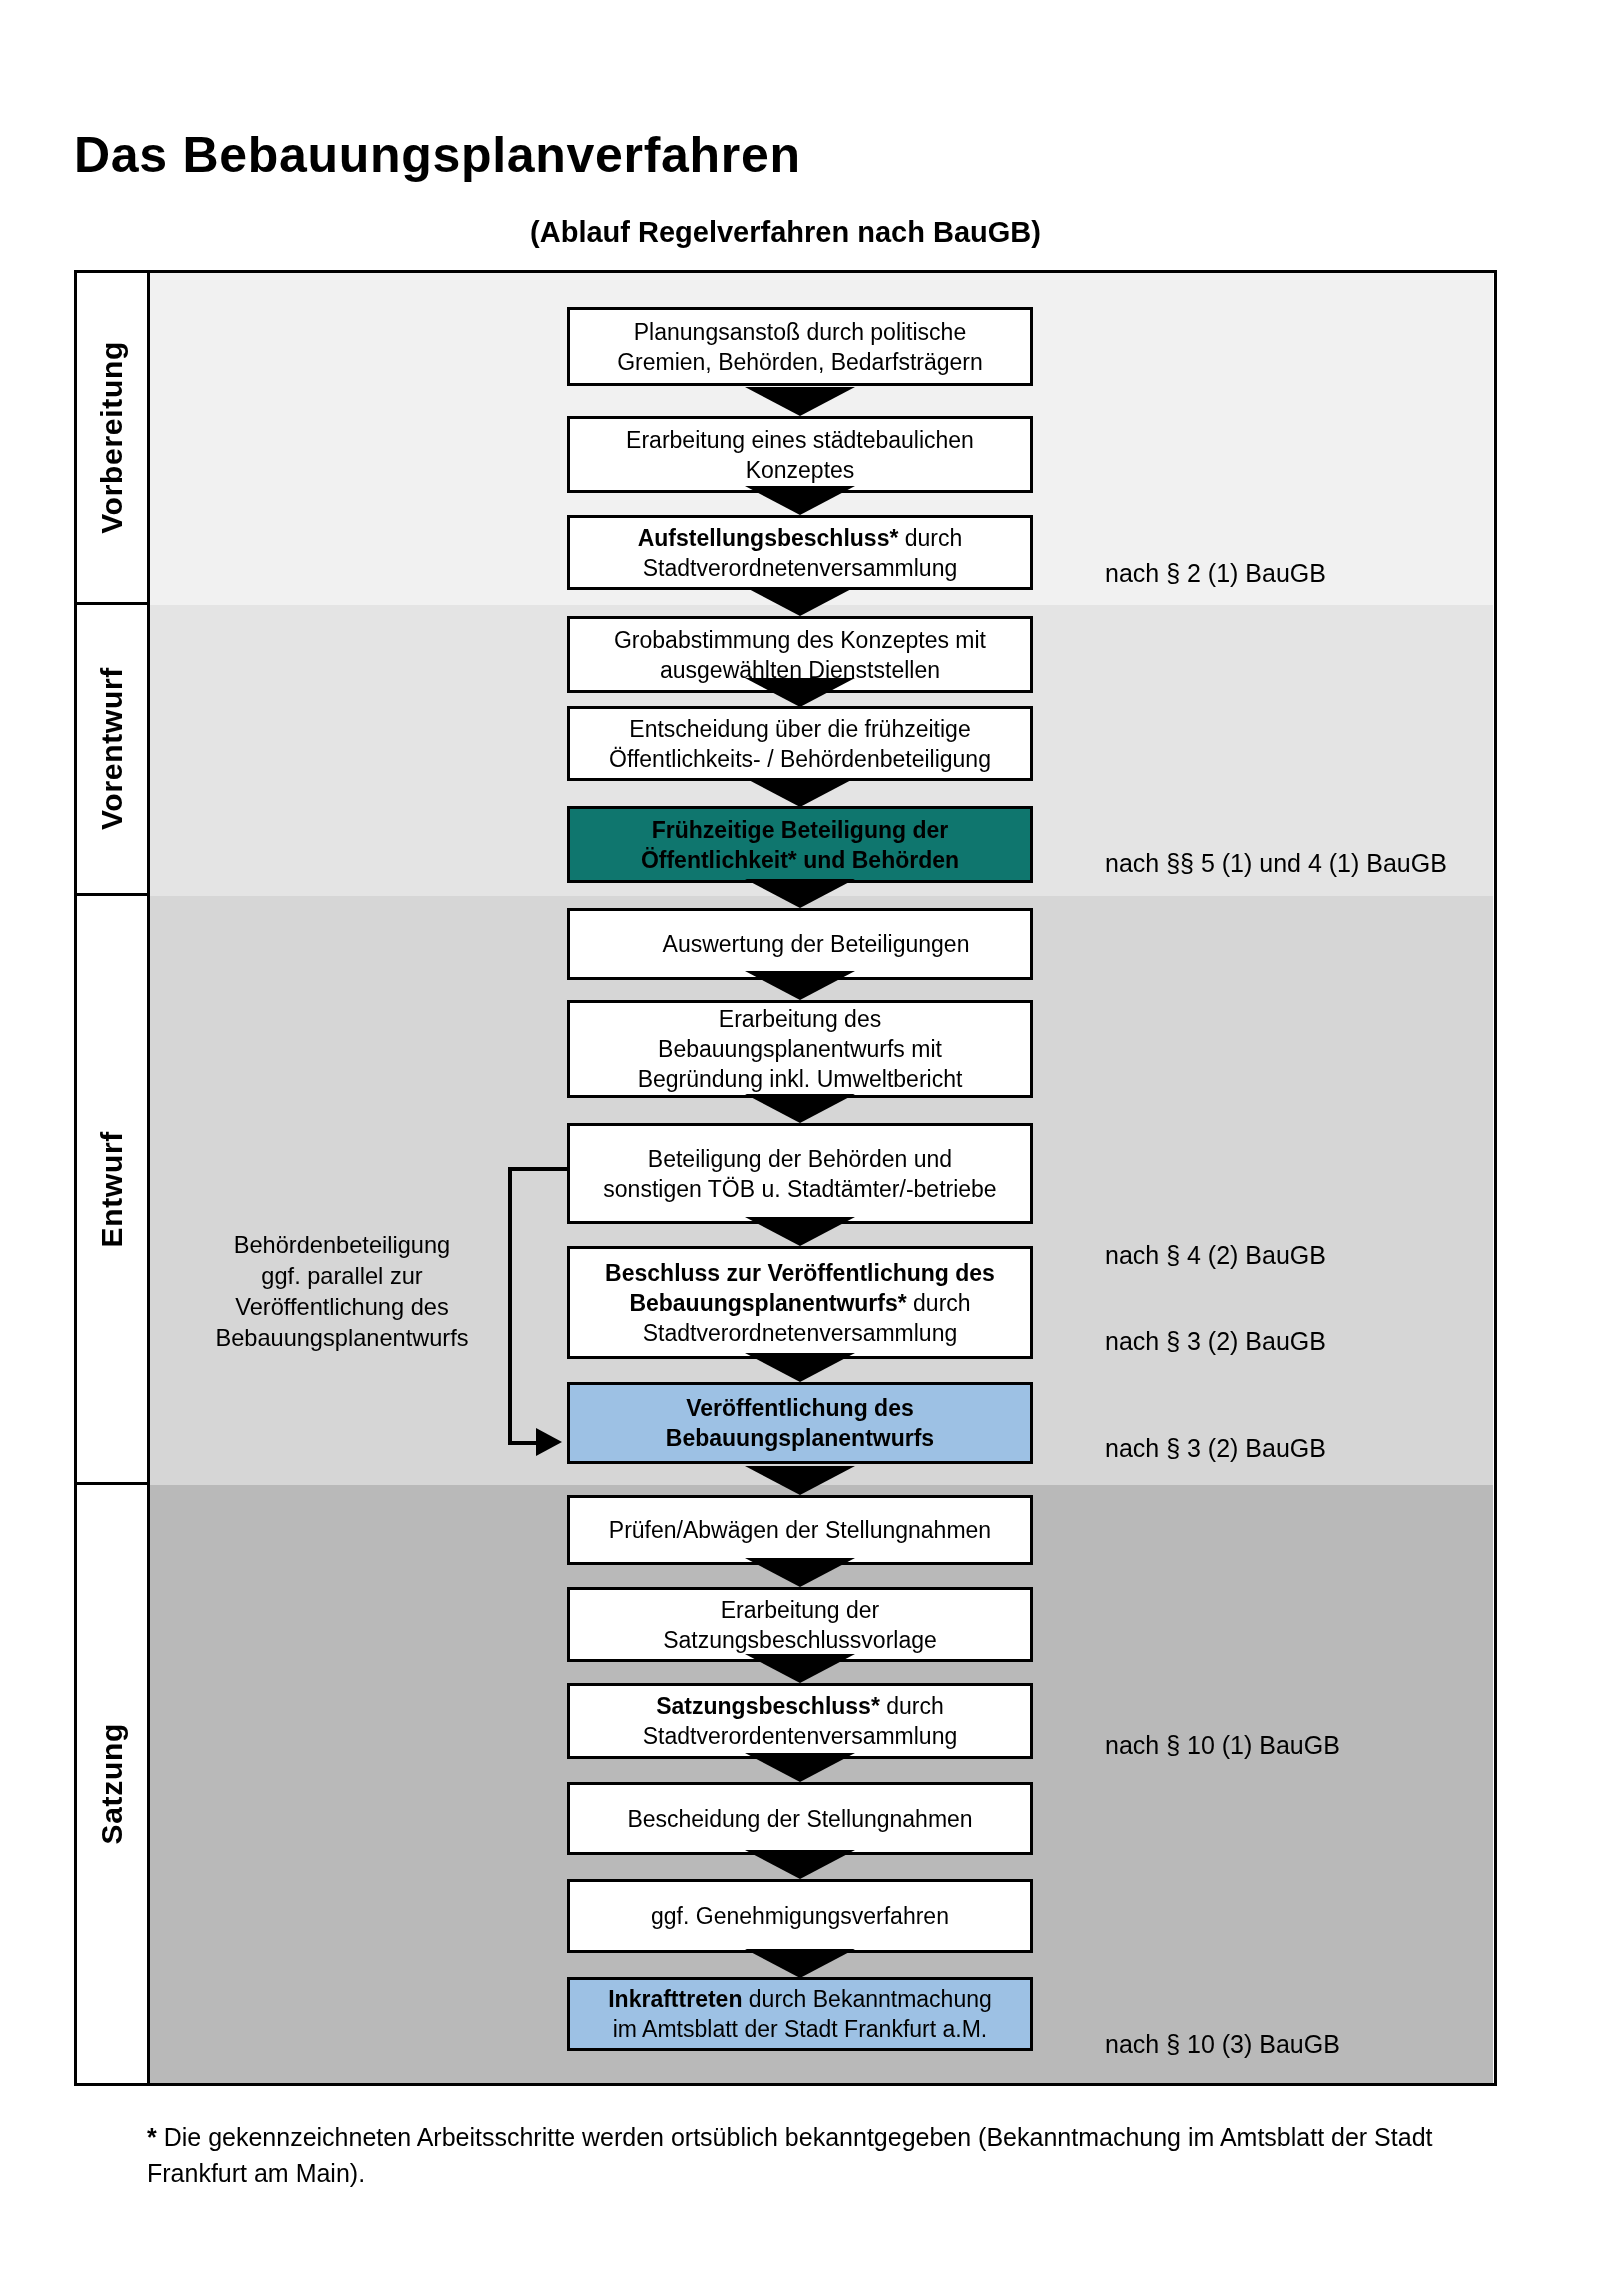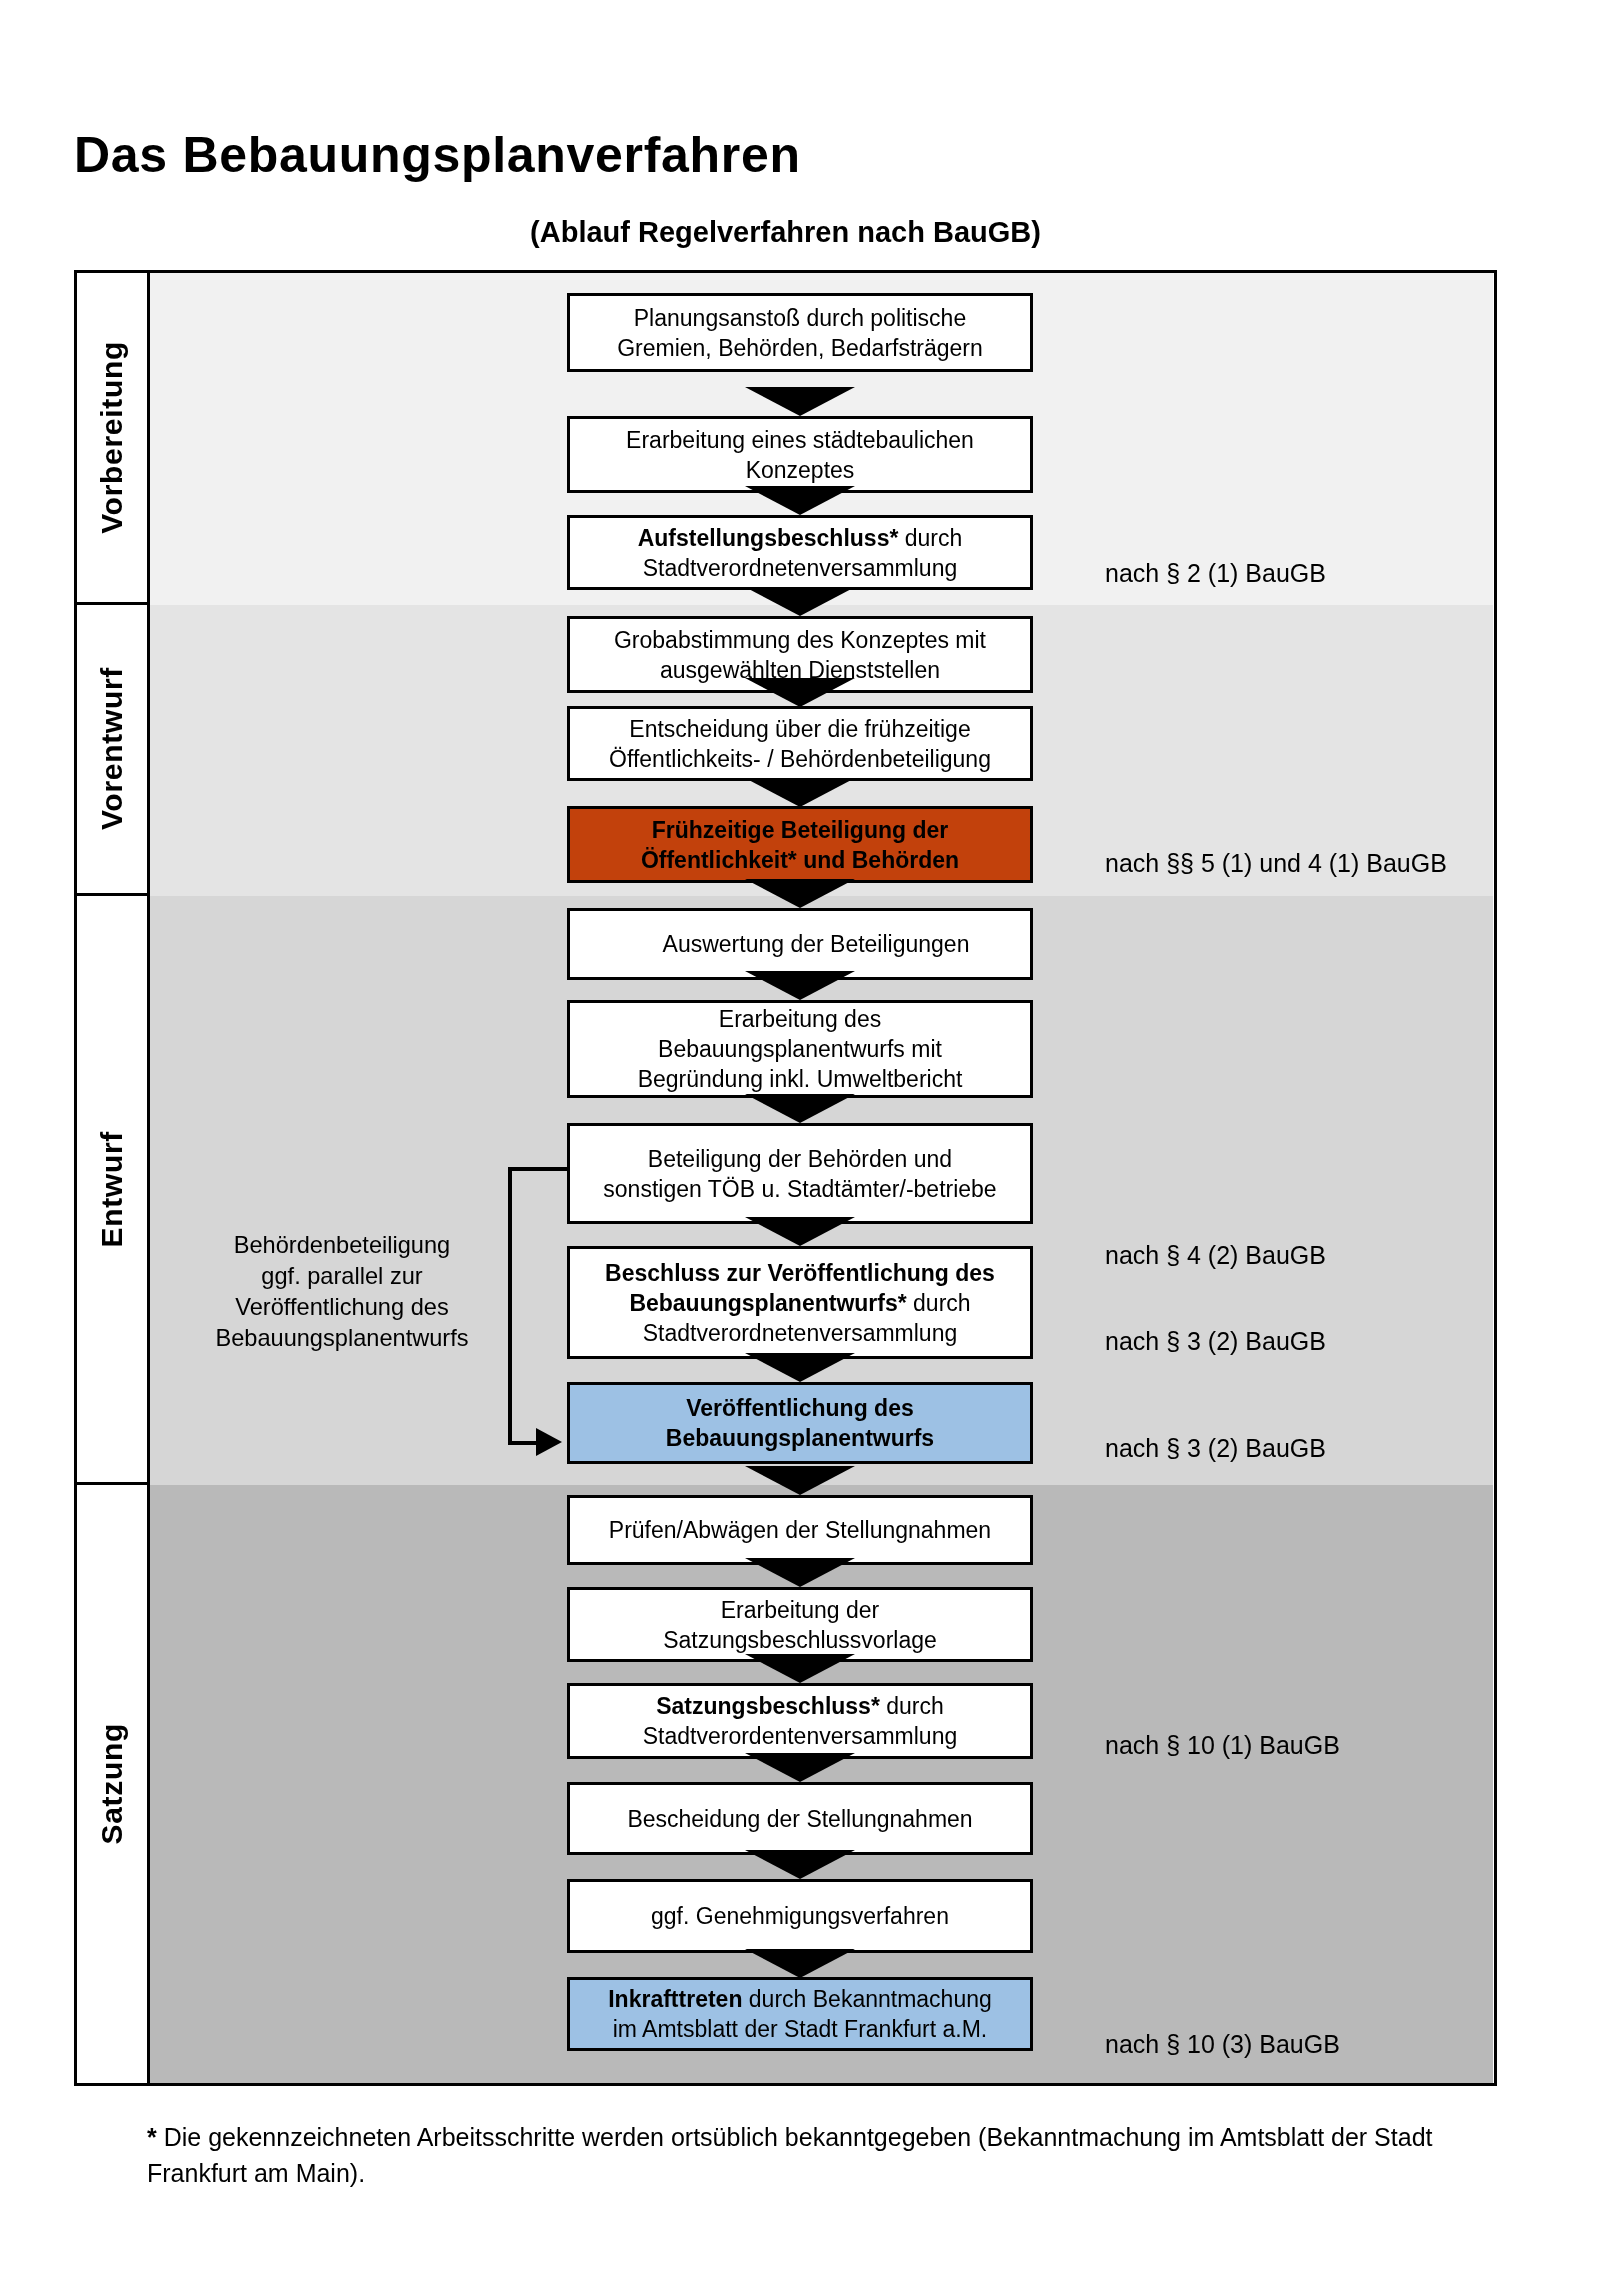--- a/index.html
+++ b/index.html
@@ -108,21 +108,21 @@
     <div class="pcell pcell2">
       <span class="plabel">Vorentwurf</span>
     </div>
     <div class="pcell pcell3">
       <span class="plabel">Entwurf</span>
     </div>
     <div class="pcell pcell4">
       <span class="plabel">Satzung</span>
     </div>
 
-    <div class="fbox" style="top:20px;height:79px;">
+    <div class="fbox" style="top:34px;height:79px;">
         <div><span>Planungsanstoß durch politische</span><br><span>Gremien, Behörden, Bedarfsträgern</span></div>
       </div>
     <div class="arr" style="top:114px;"></div>
 
     <div class="fbox" style="top:143px;height:77px;">
         <div><span>Erarbeitung eines städtebaulichen</span><br><span>Konzeptes</span></div>
       </div>
     <div class="arr" style="top:213px;"></div>
 
     <div class="fbox" style="top:242px;height:75px;">
@@ -134,21 +134,21 @@
     <div class="fbox" style="top:343px;height:77px;justify-content:center;">
         <div><span>Grobabstimmung des Konzeptes mit</span><br><span>ausgewählten Dienststellen</span></div>
       </div>
     <div class="arr" style="top:405px;"></div>
 
     <div class="fbox" style="top:433px;height:75px;">
         <div><span>Entscheidung über die frühzeitige</span><br><span>Öffentlichkeits- / Behördenbeteiligung</span></div>
       </div>
     <div class="arr" style="top:505px;"></div>
 
-    <div class="fbox" style="top: 533px; height: 77px; background-color: #c2410c;">
+    <div class="fbox" style="top: 533px; height: 77px; background-color: #0f766e;">
         <div><span class="b">Frühzeitige Beteiligung der</span><br><span class="b">Öffentlichkeit* und Behörden</span></div>
       </div>
     <div class="ref" style="top:576px;">nach §§ 5 (1) und 4 (1) BauGB</div>
     <div class="arr" style="top:606px;"></div>
 
     <div class="fbox" style="top:635px;height:72px;padding-left:32px;">
         <div><span>Auswertung der Beteiligungen</span></div>
       </div>
     <div class="arr" style="top:698px;"></div>
 

